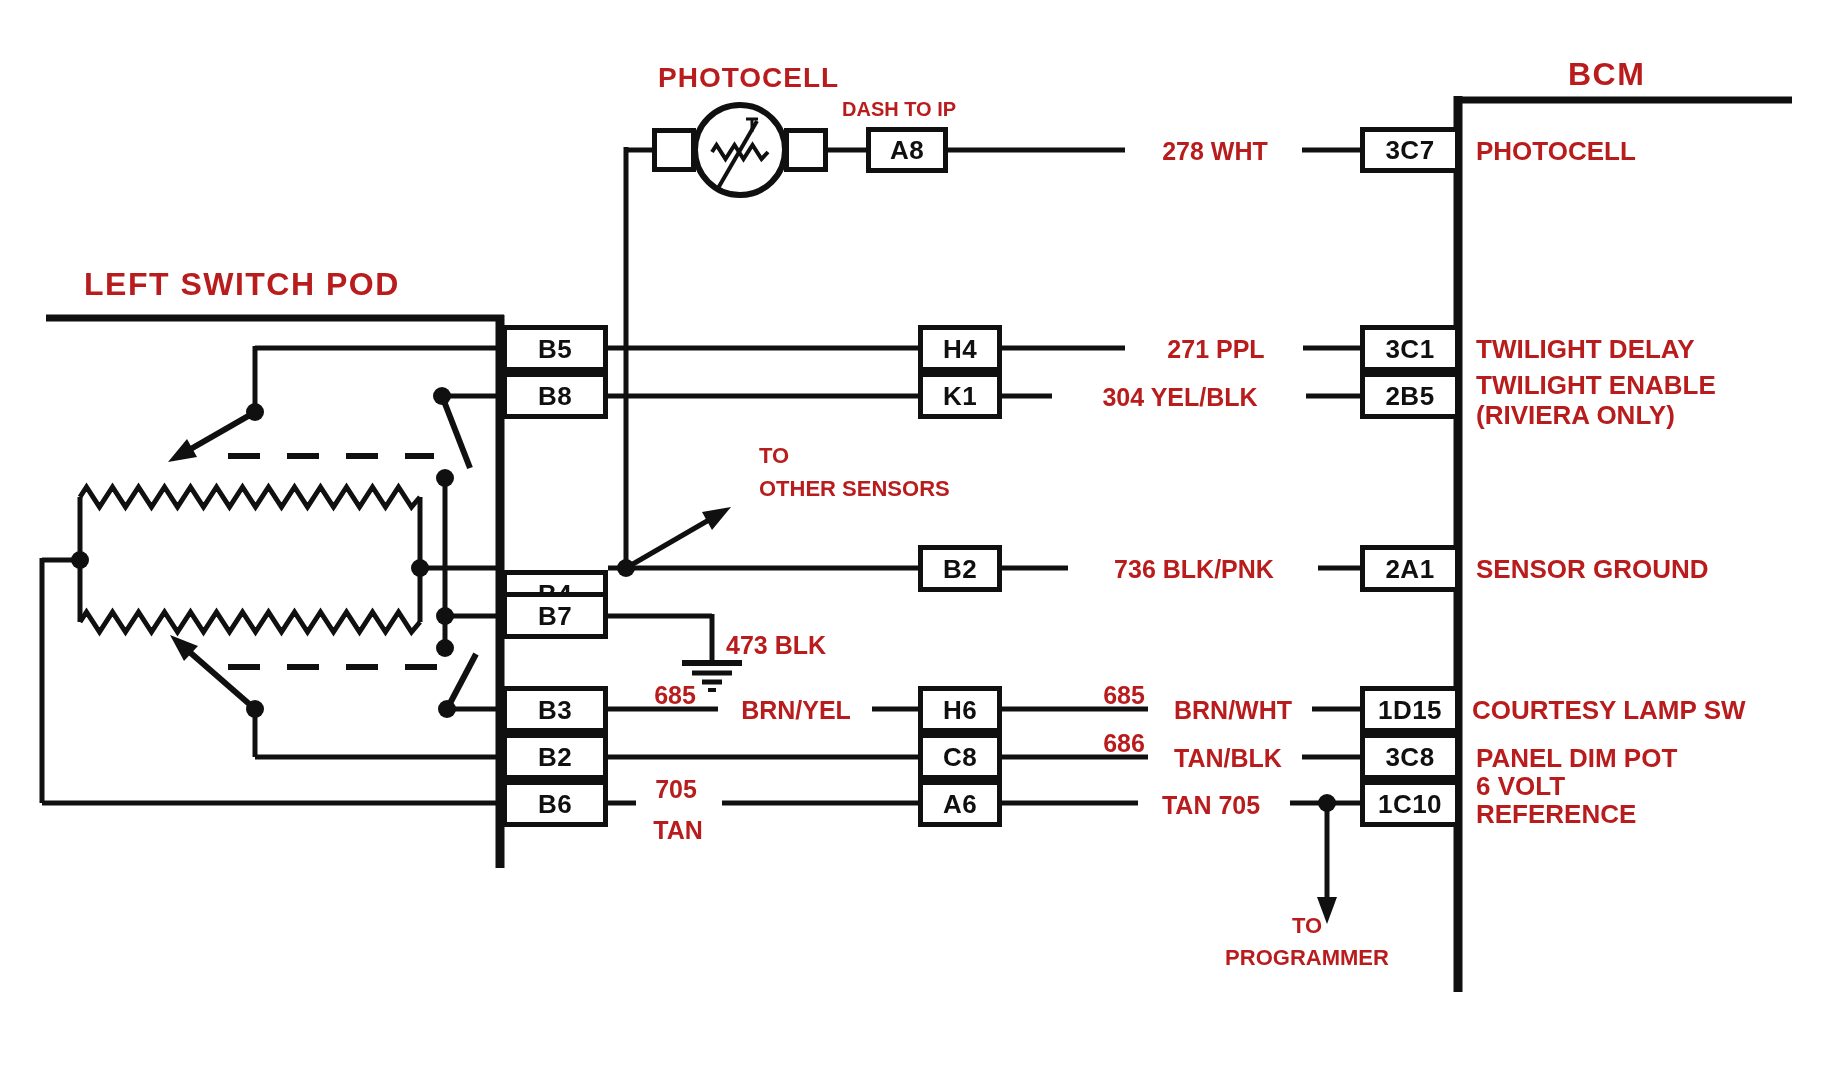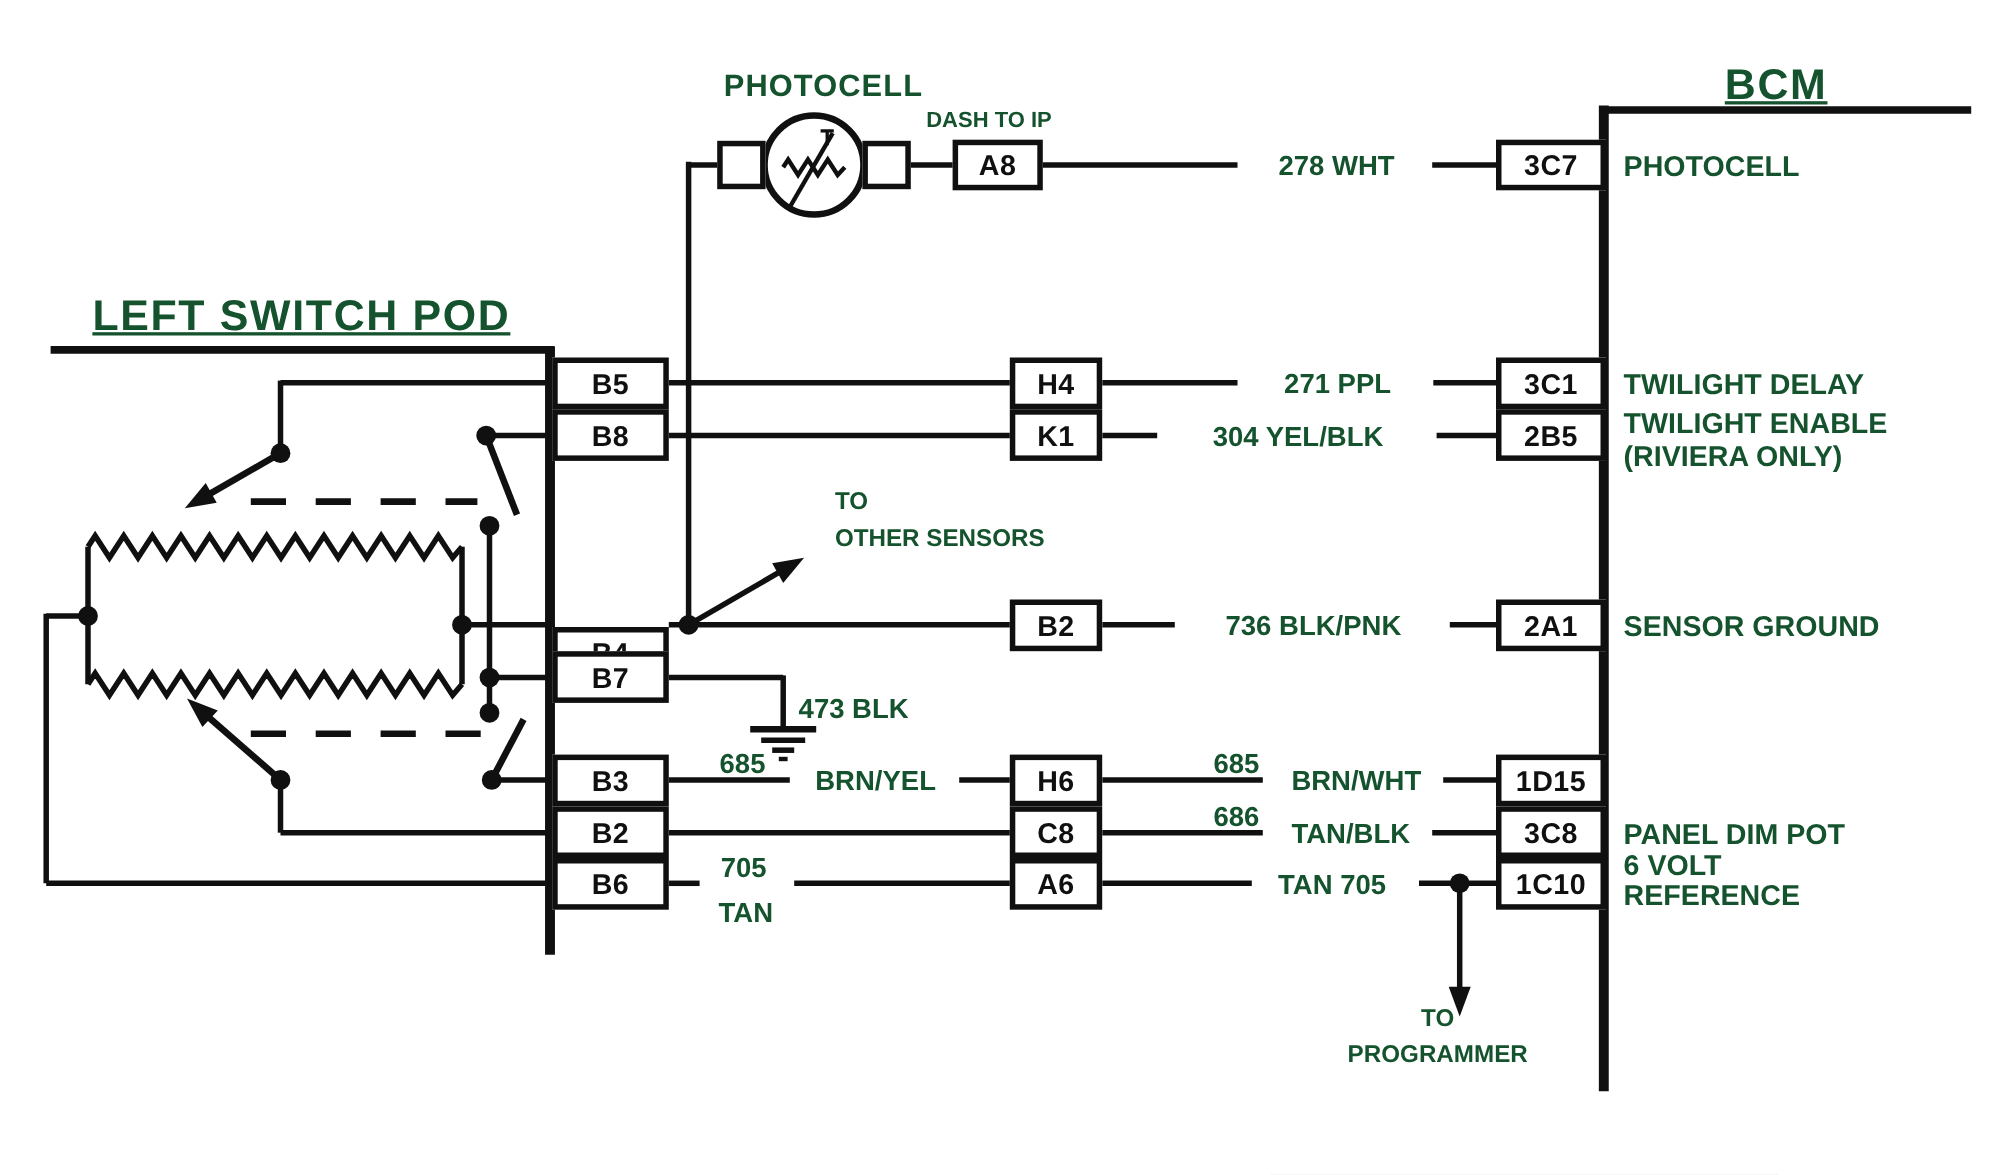--- a/index.html
+++ b/index.html
@@ -8,24 +8,24 @@
     font-family:"Liberation Sans", sans-serif; overflow:hidden;
   }
   .stage svg { position:absolute; left:0; top:0; }
   .cbox {
     position:absolute; box-sizing:border-box; border:5px solid #101010; background:#fff;
     display:flex; align-items:center; justify-content:center;
     font:bold 26px/1 "Liberation Sans", sans-serif; color:#101010; letter-spacing:.5px;
   }
   .lbl {
     position:absolute; font:bold 25px/1.15 "Liberation Sans", sans-serif;
-    color:#14532d; white-space:nowrap;
+    color:#b91c1c; white-space:nowrap;
   }
   .ctr { text-align:center; }
-  .t32 { font-size:39px; letter-spacing:1.5px;text-decoration:underline; }
+  .t32 { font-size:32px; letter-spacing:1.5px; }
   .t28 { font-size:28px; letter-spacing:1px; }
   .t27 { font-size:22px;margin-left:17px; }
   .t26 { font-size:26px; }
   .t24 { font-size:20px; }
 </style>
 </head>
 <body>
 
 <div class="stage">
 
@@ -199,20 +199,21 @@
   <div class="lbl ctr" style="left:1152px;top:744px;width:152px">TAN/BLK</div>
   <div class="lbl ctr" style="left:640px;top:775px;width:72px">705</div>
   <div class="lbl ctr" style="left:640px;top:816px;width:76px">TAN</div>
   <div class="lbl ctr" style="left:1136px;top:791px;width:150px">TAN 705</div>
 
   <div class="lbl t26" style="left:1476px;top:137px">PHOTOCELL</div>
   <div class="lbl t26" style="left:1476px;top:335px">TWILIGHT DELAY</div>
   <div class="lbl t26" style="left:1476px;top:371px">TWILIGHT ENABLE</div>
   <div class="lbl t26" style="left:1476px;top:401px">(RIVIERA ONLY)</div>
   <div class="lbl t26" style="left:1476px;top:555px">SENSOR GROUND</div>
+  <div class="lbl t26" style="left:1472px;top:696px">COURTESY LAMP SW</div>
   <div class="lbl t26" style="left:1476px;top:744px">PANEL DIM POT</div>
   <div class="lbl t26" style="left:1476px;top:772px">6 VOLT</div>
   <div class="lbl t26" style="left:1476px;top:800px">REFERENCE</div>
 
   <div class="lbl t27" style="left:742px;top:443px">TO</div>
   <div class="lbl t27" style="left:742px;top:476px">OTHER SENSORS</div>
   <div class="lbl t27 ctr" style="left:1190px;top:913px;width:200px">TO</div>
   <div class="lbl t27 ctr" style="left:1180px;top:945px;width:220px">PROGRAMMER</div>
 
 </div>

